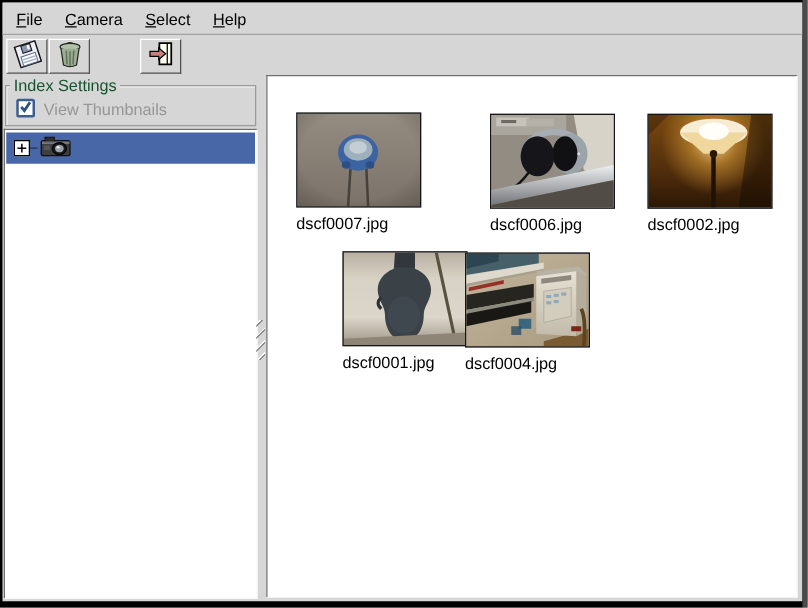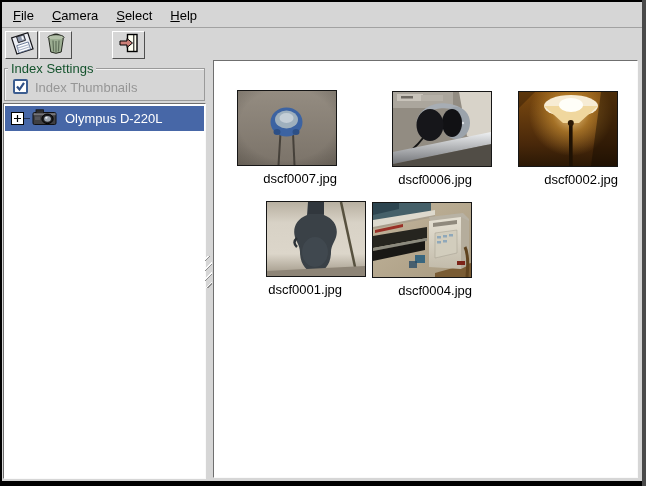--- a/index.html
+++ b/index.html
@@ -45,23 +45,23 @@
   .gutter{position:absolute;left:203px;top:58px;width:8px;height:418px;}
   .grip{position:absolute;left:0;top:196px;width:7px;height:32px;
         background:repeating-linear-gradient(135deg,transparent 0 2px,#fbfbfb 2px 3px,#8d8d8d 3px 4px,transparent 4px 7px);}
 
   
   .panel{position:absolute;left:211px;top:58px;width:425px;height:418px;background:#fff;
          border:1px solid;border-color:#6f6f6f #fafafa #fafafa #6f6f6f;}
   .thumb{position:absolute;width:100px;}
   .thumb .photo{width:100px;height:76px;border:1px solid #161616;background:#888;}
   .thumb .photo svg{display:block;}
-  .thumb-label{margin-top:5px;text-align:right;font-size:13px;color:#000;white-space:nowrap;}
+  .thumb-label{margin-top:5px;text-align:left;font-size:13px;color:#000;white-space:nowrap;}
   .t1{left:23px;top:29px;} .t2{left:158px;top:30px;padding-left:20px;} .t3{left:304px;top:30px;}
-  .t4{left:28px;top:140px;padding-left:24px;} .t5{left:158px;top:141px;}
+  .t4{left:36px;top:140px;padding-left:24px;} .t5{left:158px;top:141px;}
 </style>
 </head>
 <body>
 
 <div class="window">
   <div class="client">
 
     <div class="menubar">
       <span class="menu-item"><u>F</u>ile</span>
       <span class="menu-item"><u>C</u>amera</span>
@@ -107,42 +107,41 @@
 
     <div class="frame"></div>
     <span class="frame-label">Index Settings</span>
     <div class="checkbox">
       <span id="checkmark">
         <svg width="11" height="11" viewBox="0 0 11 11">
           <path d="M2,5.5 L4.5,8.5 L9,1.8" stroke="#2e4f86" stroke-width="2.2" fill="none"></path>
         </svg>
       </span>
     </div>
-    <span class="checkbox-label">Index Thumbnails</span>
+    <span class="checkbox-label">View Thumbnails</span>
 
     <div class="tree">
       <div class="tree-row">
         <span class="expander">
           <svg width="9" height="9" viewBox="0 0 9 9">
             <path d="M1,4.5 H8 M4.5,1 V8" stroke="#000" stroke-width="1.2"></path>
           </svg>
         </span>
         <span class="tree-line"></span>
         <span style="margin-left:2px;flex:none;">
           <svg width="26" height="19" viewBox="0 0 26 19">
             <rect x="1" y="5.5" width="23" height="12" rx="1.5" fill="#3f3f42" stroke="#101012" stroke-width="1"></rect>
             <rect x="4" y="2.8" width="7.5" height="4" fill="#2c2c2e" stroke="#101012" stroke-width="0.8"></rect>
             <rect x="1.6" y="6.2" width="22" height="2" fill="#8a8a90" opacity="0.75"></rect>
             <rect x="3" y="9.5" width="5" height="3.5" fill="#55555a"></rect>
             <ellipse cx="15.5" cy="11.8" rx="5.6" ry="4.8" fill="#1d1d20" stroke="#000"></ellipse>
             <ellipse cx="15.5" cy="11.8" rx="3.4" ry="2.9" fill="#9aa2ac"></ellipse>
             <ellipse cx="14.4" cy="10.8" rx="1.2" ry="1" fill="#e8ecf0"></ellipse>
           </svg>
         </span>
-        <span class="tree-label">Olympus D-220L</span>
       </div>
     </div>
 
     <div class="gutter">
       <div class="grip"></div>
     </div>
 
     <div class="panel">
 
       <div class="thumb t1">

